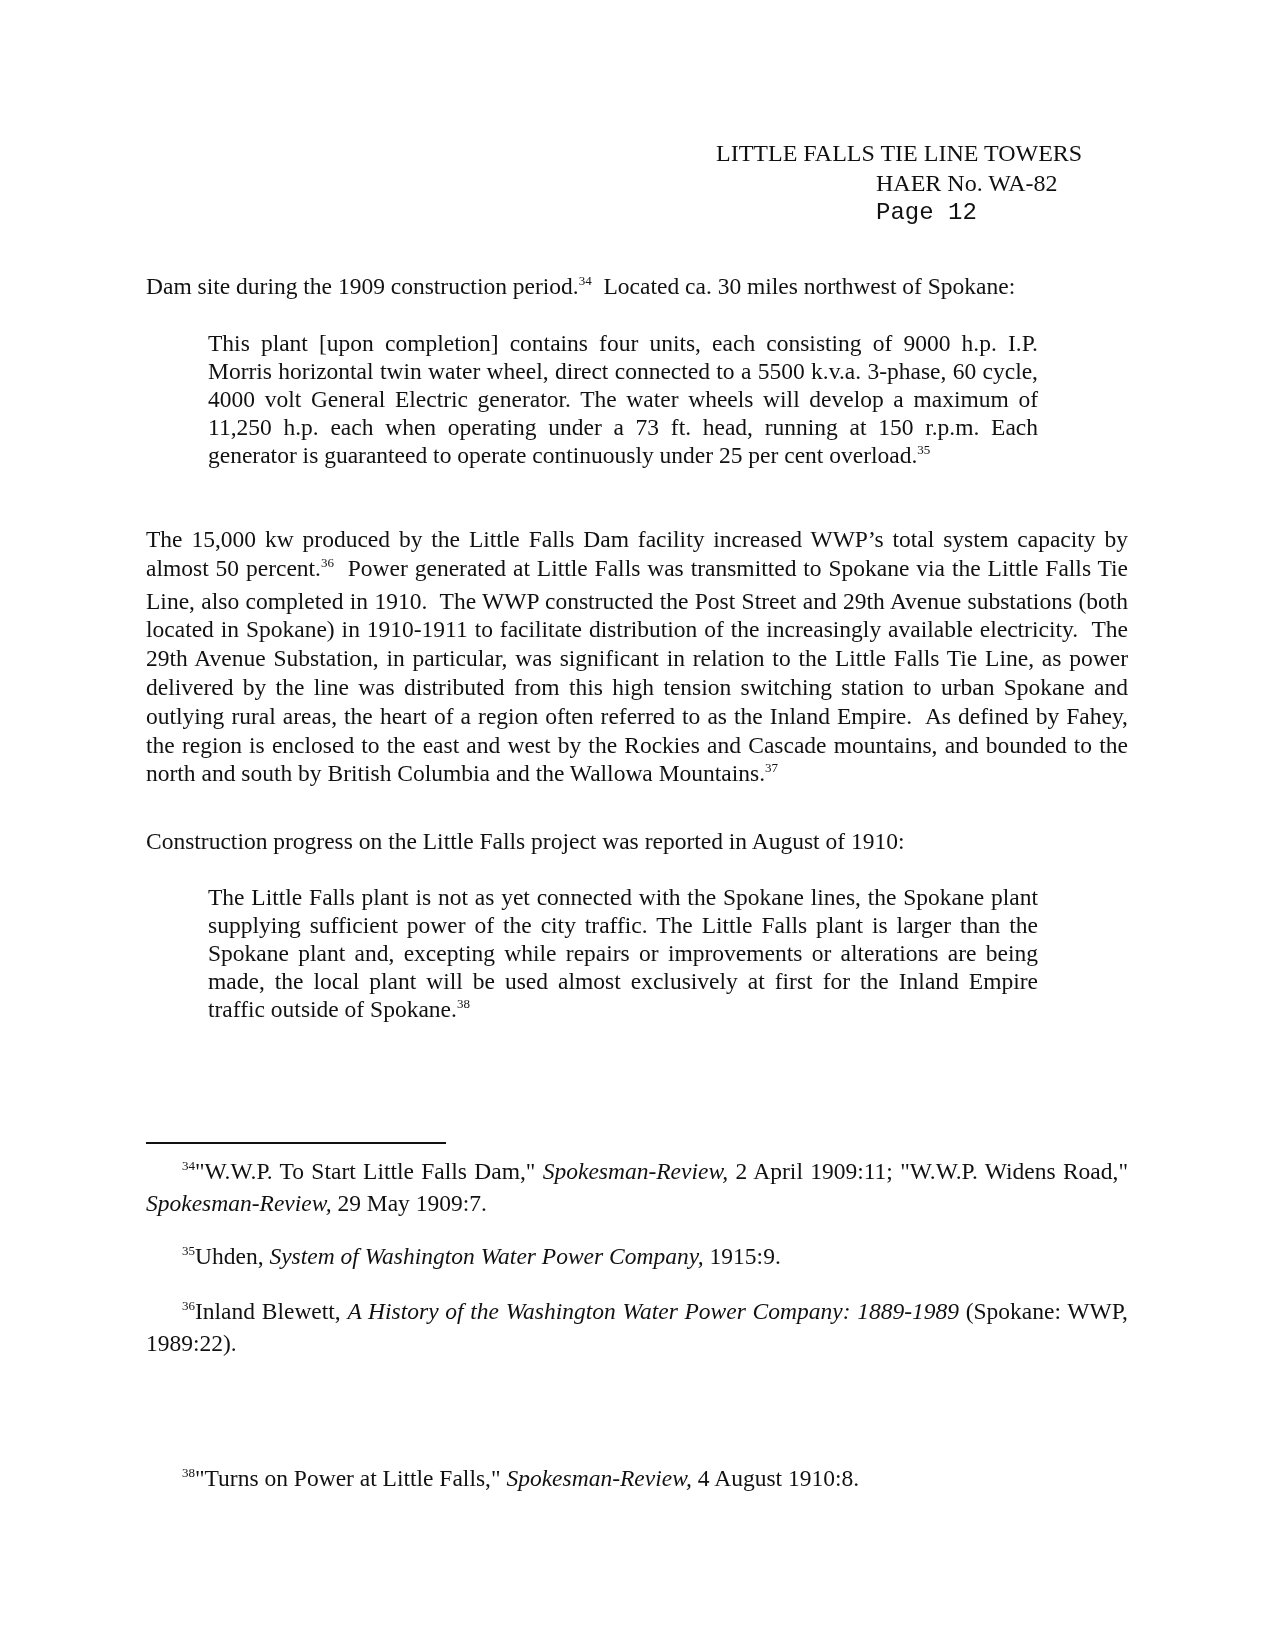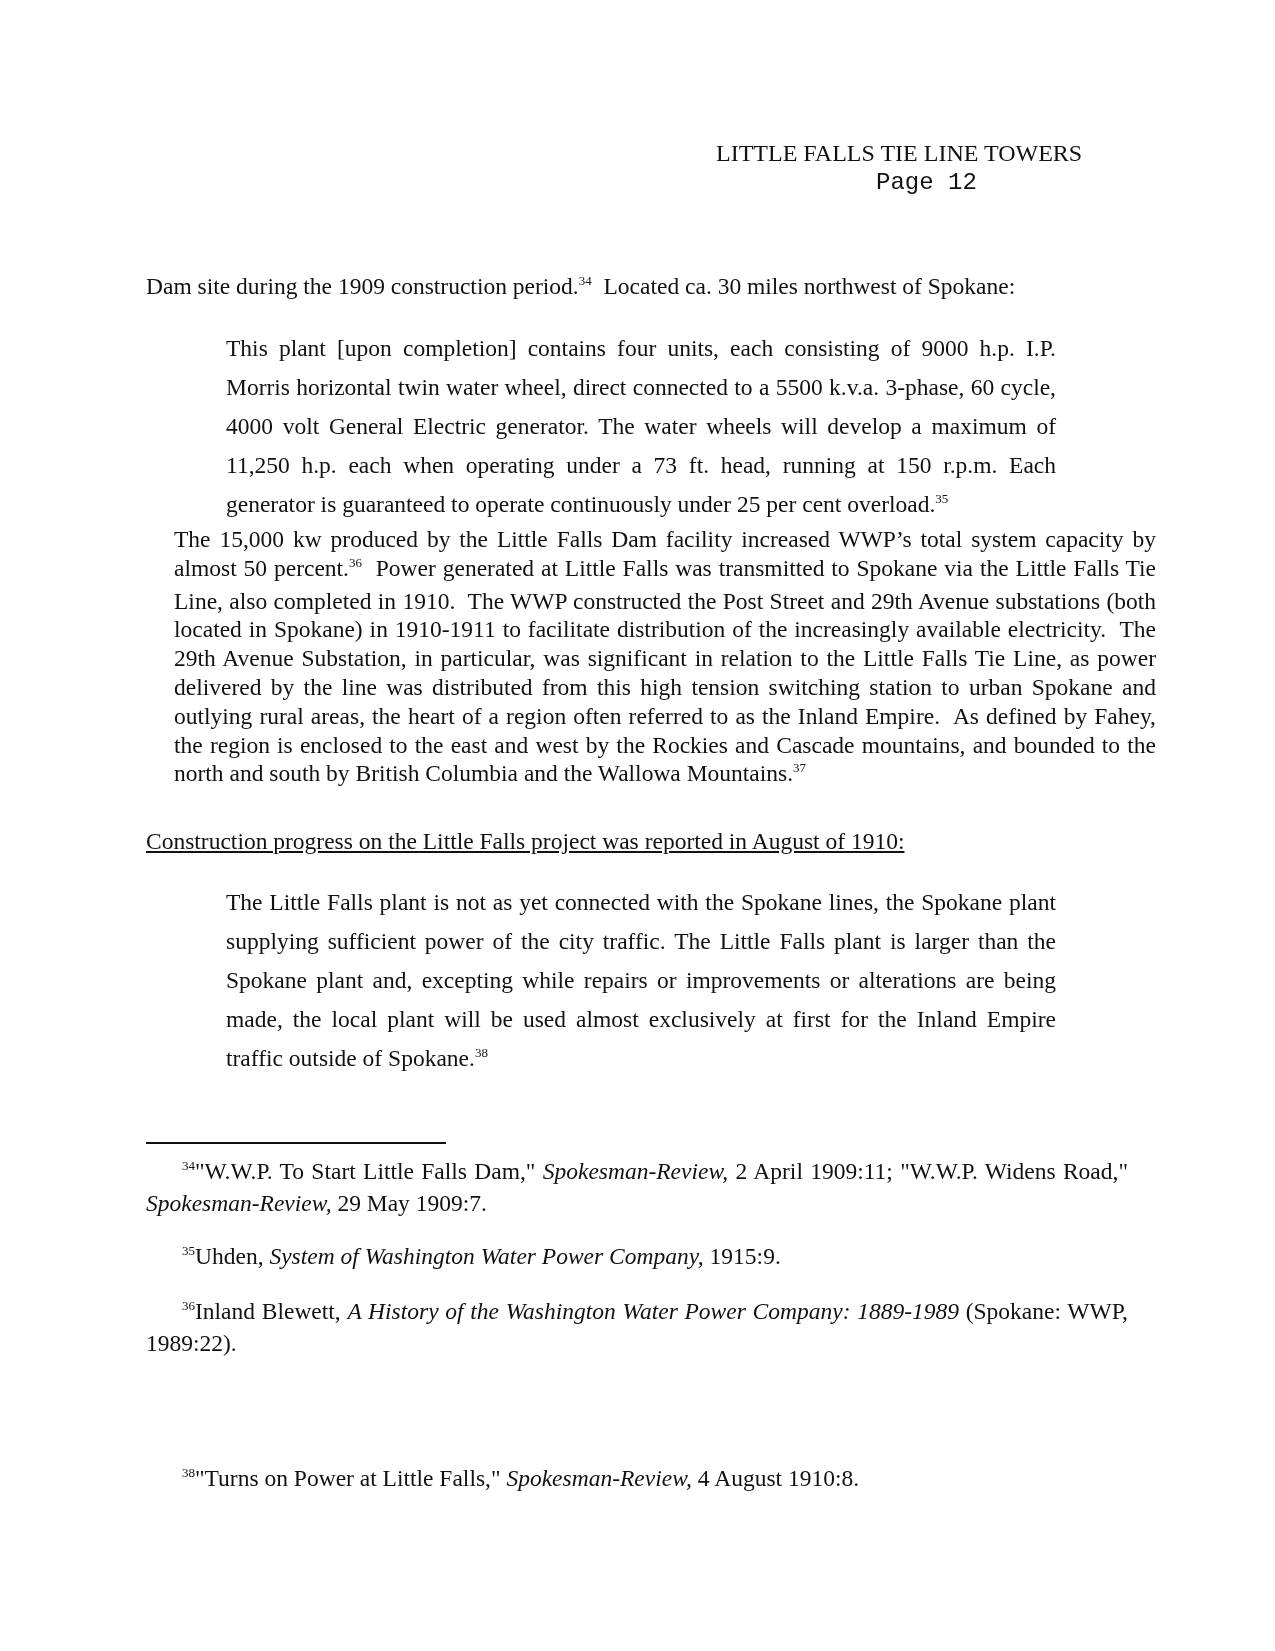--- a/index.html
+++ b/index.html
@@ -4,50 +4,51 @@
 <style>
   html, body { margin: 0; padding: 0; background: #ffffff; }
   body { width: 1275px; height: 1651px; position: relative; overflow: hidden;
          font-family: "Liberation Serif", "DejaVu Serif", serif; color: #111; }
   .page { position: absolute; left: 0; top: 0; width: 1275px; height: 1651px; }
   .header { position: absolute; left: 716px; top: 138px; font-size: 24px; line-height: 30px; }
   .header div { white-space: nowrap; }
   .header .h2 { padding-left: 160px; }
   .header .h3 { padding-left: 160px; font-family: Liberation Mono, monospace; }
   .body { position: absolute; left: 146px; width: 982px; font-size: 23.5px; line-height: 28.8px; text-align: justify; }
-  .bq { position: absolute; left: 226px; width: 830px; font-size: 23.5px; line-height: 39px; text-align: justify; }
+  .bq { position: absolute; left: 208px; width: 830px; font-size: 23.5px; line-height: 28px; text-align: justify; }
   sup { font-size: 13px; vertical-align: 0; position: relative; top: -9px; }
   .rule { position: absolute; left: 146px; top: 1142px; width: 300px; height: 2px; background: #111; }
   .fn { position: absolute; left: 146px; width: 982px; font-size: 23.5px; line-height: 29px; text-align: justify; text-indent: 36px; }
   .fn sup { font-size: 13px; top: -9px; }
   i { font-style: italic; }
 </style>
 </head>
 <body>
 
 <div class="page">
 
   <div class="header">
     <div class="h1">LITTLE FALLS TIE LINE TOWERS</div>
+    <div class="h2">HAER No. WA-82</div>
     <div class="h3">Page 12</div>
   </div>
 
   <div class="body" style="top:272px;">
     <span>Dam site during the 1909 construction period.</span><sup>34</sup><span style="white-space:pre-wrap;">  Located ca. 30 miles northwest of Spokane:</span>
   </div>
 
   <div class="bq" style="top:329px;">
     <span>This plant [upon completion] contains four units, each consisting of 9000 h.p. I.P. Morris horizontal twin water wheel, direct connected to a 5500 k.v.a. 3-phase, 60 cycle, 4000 volt General Electric generator.  The water wheels will develop a maximum of 11,250 h.p. each when operating under a 73 ft. head, running at 150 r.p.m.  Each generator is guaranteed to operate continuously under 25 per cent overload.</span><sup>35</sup>
   </div>
 
-  <div class="body" style="top:525px;margin-left:28px;">
+  <div class="body" style="top:525px;">
     <span>The 15,000 kw produced by the Little Falls Dam facility increased WWP’s total system capacity by almost 50 percent.</span><sup>36</sup><span style="white-space:pre-wrap;">  Power generated at Little Falls was transmitted to Spokane via the Little Falls Tie Line, also completed in 1910.  The WWP constructed the Post Street and 29th Avenue substations (both located in Spokane) in 1910-1911 to facilitate distribution of the increasingly available electricity.  The 29th Avenue Substation, in particular, was significant in relation to the Little Falls Tie Line, as power delivered by the line was distributed from this high tension switching station to urban Spokane and outlying rural areas, the heart of a region often referred to as the Inland Empire.  As defined by Fahey, the region is enclosed to the east and west by the Rockies and Cascade mountains, and bounded to the north and south by British Columbia and the Wallowa Mountains.</span><sup>37</sup>
   </div>
 
-  <div class="body" style="top:827px;text-decoration:underline;">
+  <div class="body" style="top:827px;">
     <span>Construction progress on the Little Falls project was reported in August of 1910:</span>
   </div>
 
   <div class="bq" style="top:883px;">
     <span>The Little Falls plant is not as yet connected with the Spokane lines, the Spokane plant supplying sufficient power of the city traffic.  The Little Falls plant is larger than the Spokane plant and, excepting while repairs or improvements or alterations are being made, the local plant will be used almost exclusively at first for the Inland Empire traffic outside of Spokane.</span><sup>38</sup>
   </div>
 
   <div class="rule"></div>
 
   <div class="fn" style="top:1157px;">

